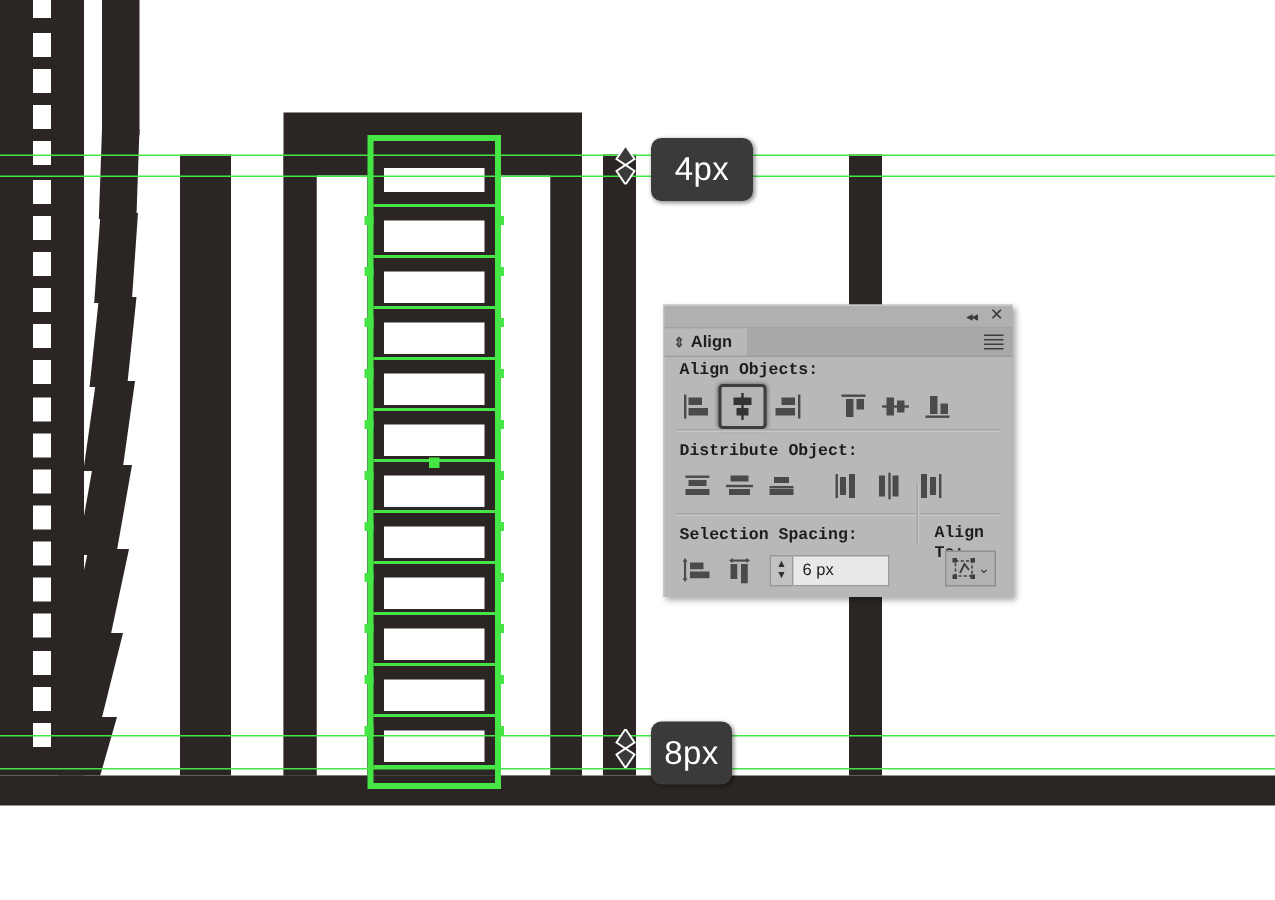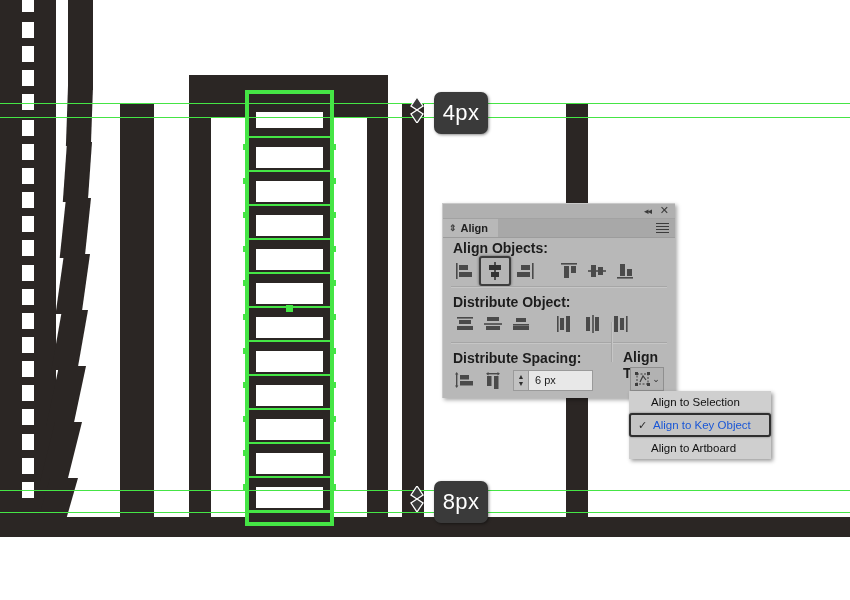--- a/index.html
+++ b/index.html
@@ -64,21 +64,21 @@
   .tab{
     position:absolute;left:0;top:0;height:18px;
     padding:0 10px 0 6px;background:#b8b8b8;
     display:flex;align-items:center;gap:4px;
     font-size:11px;font-weight:bold;color:#1f1f1f;
   }
   .tab .grip{font-size:9px;color:#444;}
   .panel-menu{position:absolute;right:6px;top:4px;width:13px;}
   .panel-menu i{display:block;height:1px;background:#3c3c3c;margin-bottom:2px;}
 
-  .sect-label{font-size:14px;font-weight:bold;color:#1d1d1d;}
+  .sect-label{font-size:11px;font-weight:bold;color:#1d1d1d;font-family:Liberation Mono, monospace;}
   .divider{height:1px;background:#a6a6a6;border-bottom:1px solid #c6c6c6;}
 
   .btnrow{display:flex;align-items:center;}
   .abtn{
     width:28px;height:26px;position:relative;
     display:flex;align-items:center;justify-content:center;
   }
   .abtn.active{
     background:#b5b5b5;
     border:2px solid #3d3d3d;border-radius:3px;
@@ -244,21 +244,21 @@
     <div class="anchor" style="left:330px;top:484px;"></div>
 
     <div class="centerpt" style="left:286px;top:305px;"></div>
   </div>
 
   <div style="position:absolute;left:408px;top:92px;">
     <svg class="arrowicon" viewBox="0 0 18 26" style="left:0;top:5px;">
       <polygon points="9,0 15,9 9,13 3,9" fill="#3a3a3a" stroke="#ffffff" stroke-width="1.3"></polygon>
       <polygon points="9,26 15,17 9,13 3,17" fill="#3a3a3a" stroke="#ffffff" stroke-width="1.3"></polygon>
     </svg>
-    <div class="badge" style="position:absolute;left:26px;top:0px;width:54px;height:42px;">4px</div>
+    <div class="badge" style="position:absolute;left:26px;top:0px;width:68px;height:42px;">4px</div>
   </div>
 
   <div style="position:absolute;left:408px;top:481px;">
     <svg class="arrowicon" viewBox="0 0 18 26" style="left:0;top:5px;">
       <polygon points="9,0 15,9 9,13 3,9" fill="#3a3a3a" stroke="#ffffff" stroke-width="1.3"></polygon>
       <polygon points="9,26 15,17 9,13 3,17" fill="#3a3a3a" stroke="#ffffff" stroke-width="1.3"></polygon>
     </svg>
     <div class="badge" style="position:absolute;left:26px;top:0px;width:54px;height:42px;">8px</div>
   </div>
 
@@ -380,21 +380,21 @@
           <rect x="3" y="1" width="4" height="16" fill="#4a4a4a"></rect>
           <rect x="9" y="3" width="4" height="12" fill="#4a4a4a"></rect>
           <rect x="15" y="1" width="1.6" height="16" fill="#4a4a4a"></rect>
         </svg>
       </div>
     </div>
 
     <div class="divider" style="position:absolute;left:8px;top:138px;width:216px;"></div>
 
     <div style="position:absolute;left:10px;top:146px;">
-      <span class="sect-label">Distribute Spacing:</span>
+      <span class="sect-label">Selection Spacing:</span>
     </div>
     <div style="position:absolute;left:180px;top:145px;">
       <span class="sect-label">Align To:</span>
     </div>
 
     <div class="vsep"></div>
 
     <div class="btnrow" style="position:absolute;left:8px;top:163px;">
       <div class="abtn">
         <svg width="20" height="18">
@@ -431,26 +431,14 @@
           <rect x="13" y="1" width="3" height="3" fill="#3d3d3d"></rect>
           <rect x="1" y="12" width="3" height="3" fill="#3d3d3d"></rect>
           <rect x="13" y="12" width="3" height="3" fill="#3d3d3d"></rect>
           <path d="M6 11 L9 5 L12 9" stroke="#3d3d3d" stroke-width="1.2" fill="none"></path>
         </svg>
         <span style="font-size:9px;color:#2e2e2e;">⌄</span>
       </div>
     </div>
   </div>
 
-  <div id="align-to-menu">
-    <div class="mi">
-      <span>Align to Selection</span>
-    </div>
-    <div class="mi sel">
-      <span class="chk">✓</span>
-      <span>Align to Key Object</span>
-    </div>
-    <div class="mi">
-      <span>Align to Artboard</span>
-    </div>
-  </div>
 
 </div>
 
 </body></html>

